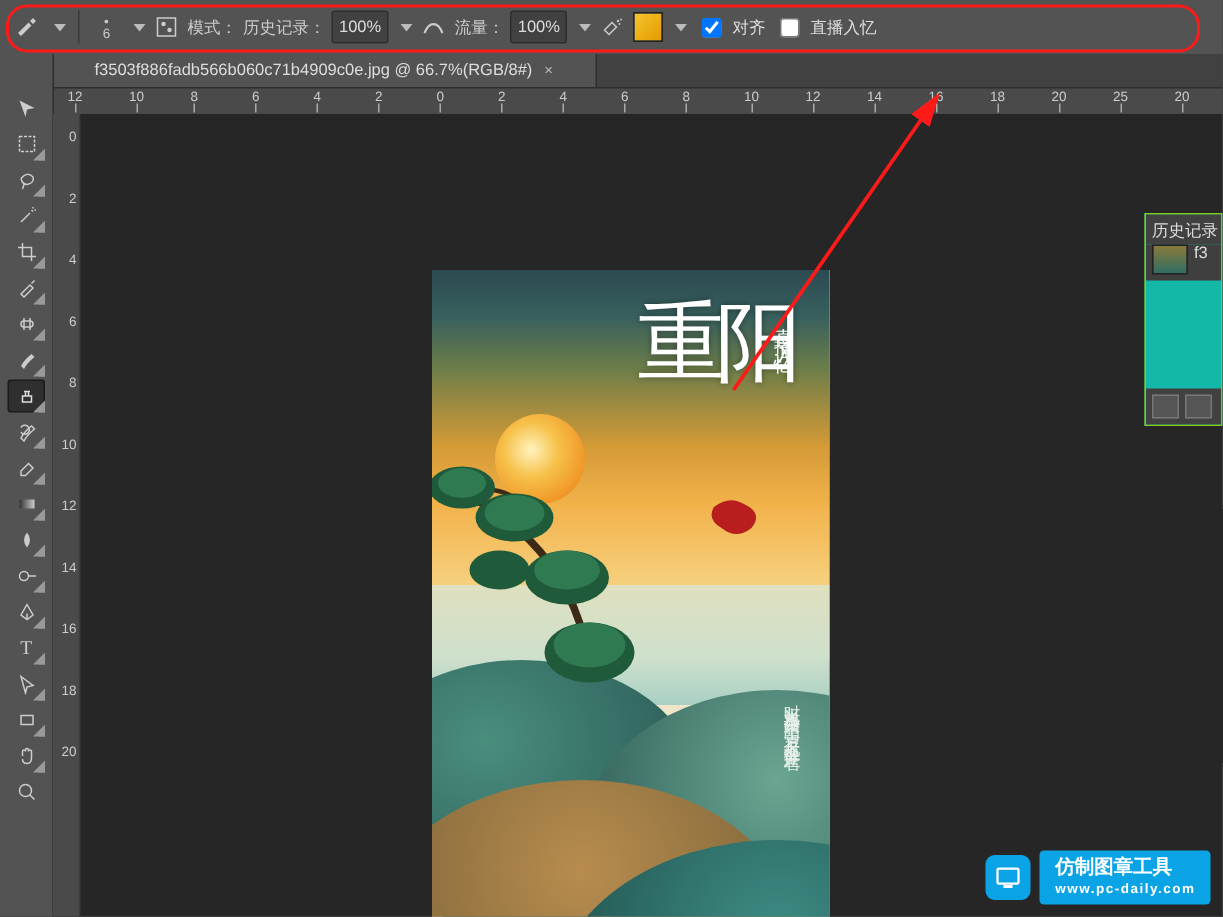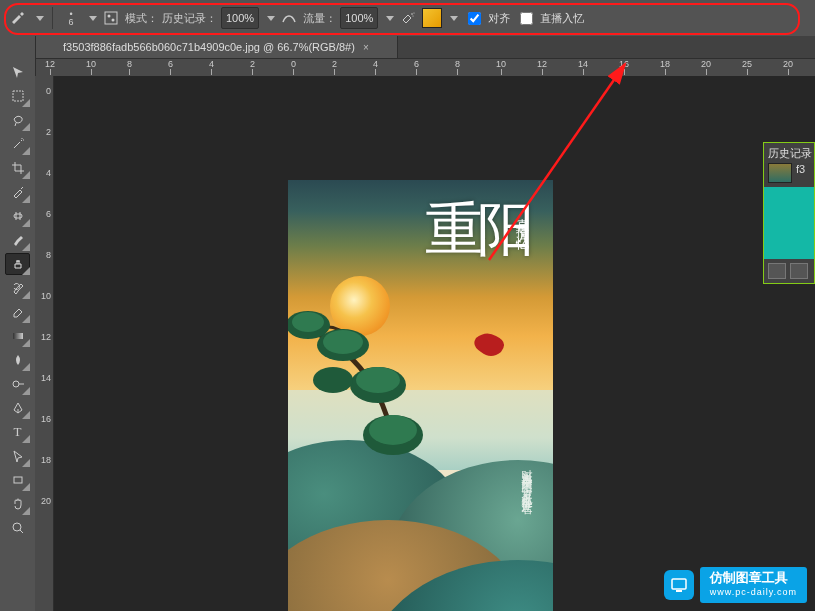--- a/index.html
+++ b/index.html
@@ -51,21 +51,21 @@
   .arrow-annot{position:absolute;pointer-events:none}
   .hist-panel{position:absolute;right:0;top:142px;width:50px;height:140px;background:#14b8a6;border:1px solid #84cc16}
   .hist-panel .hdr{height:20px;background:#414141;display:flex;align-items:center;padding:0 4px;font-size:11px;overflow:hidden;white-space:nowrap}
   .hist-panel .row{height:24px;display:flex;align-items:flex-start;padding:0 4px;gap:4px;background:#3f3f3f}
   .hist-panel .thumb{width:22px;height:18px;background:linear-gradient(180deg,#8a7a3a,#2f6d63);border:1px solid #222}
   .hist-panel .btns{position:absolute;bottom:0;left:0;right:0;height:24px;background:#414141;display:flex;align-items:center;gap:4px;padding:0 4px}
   .hist-panel .bt{width:16px;height:14px;border:1px solid #777;background:#555}
   .watermark{position:absolute;right:8px;bottom:8px;display:flex;align-items:center;gap:6px}
   .wm-ico{width:30px;height:30px;border-radius:6px;background:#0aa3e6;display:flex;align-items:center;justify-content:center;color:#fff;font-size:16px}
   .wm-txt{background:#0aa3e6;color:#fff;padding:4px 10px;border-radius:3px;font-size:13px;font-weight:700;line-height:14px}
-  .wm-txt .sub{font-size:9px;font-weight:400;letter-spacing:1px}
+  .wm-txt .sub{font-size:9px;font-weight:700;letter-spacing:1px}
   .brush-sz{display:flex;flex-direction:column;align-items:center;line-height:8px;font-size:9px}
 </style>
 </head>
 <body>
 
 <div class="opt-bar">
   <div class="ico">
       <svg width="18" height="18" viewBox="0 0 18 18">
         <path d="M3 13 L10 6 L12 8 L5 15 Z M11 5 L13 3 L15 5 L13 7 Z" fill="#ccc"></path>
       </svg>

